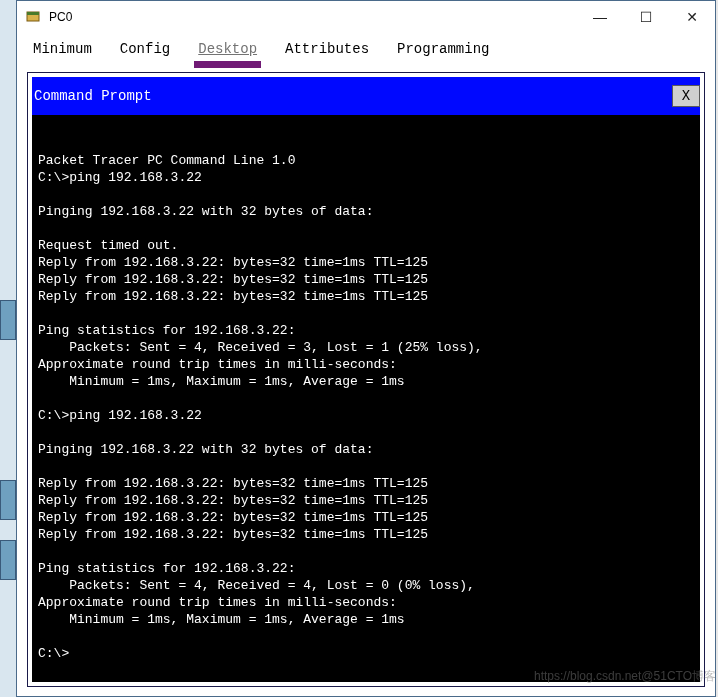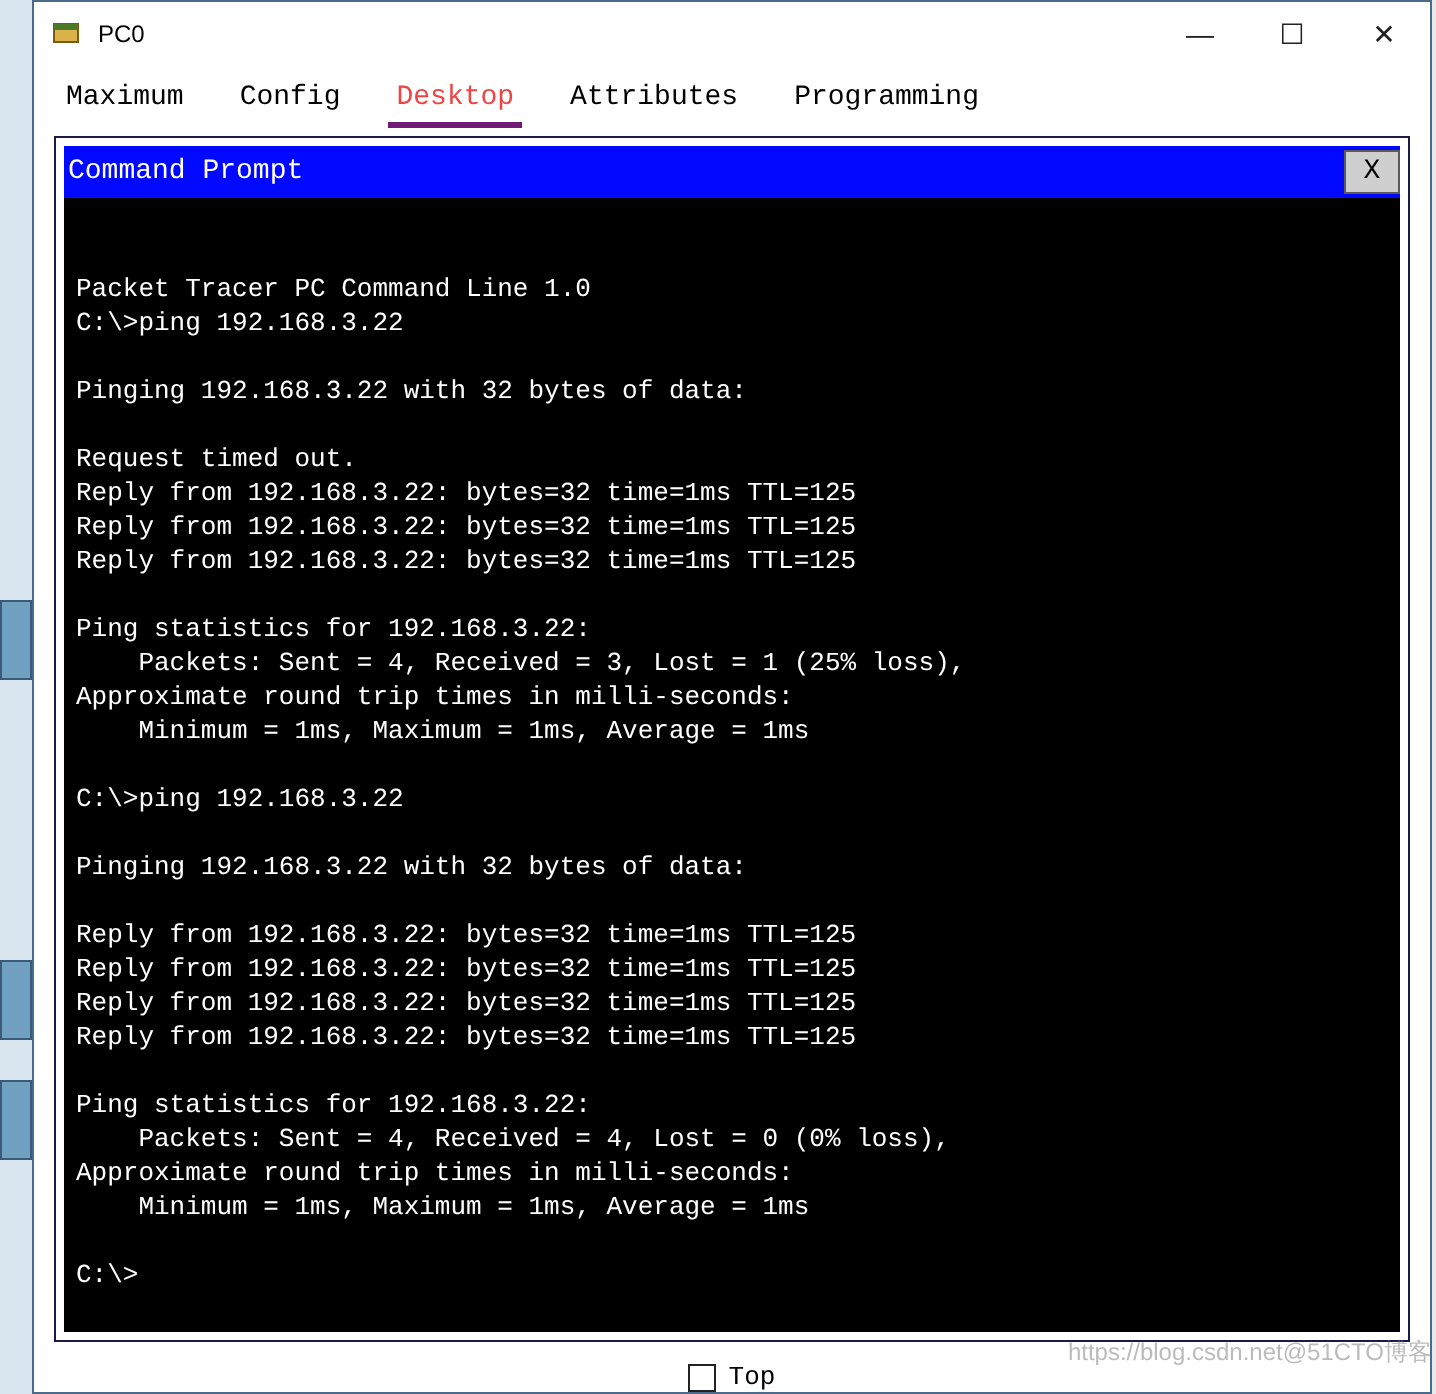--- a/index.html
+++ b/index.html
@@ -49,40 +49,41 @@
   .tabs {
     display: flex;
     gap: 20px;
     padding: 6px 12px 0 12px;
     font-family: "Courier New", monospace;
     font-size: 14px;
     color:#000;
   }
   .tab { padding: 2px 4px 4px 4px; cursor:pointer; }
   .tab.active {
-    border-bottom: 3px solid #701a75;
-    color:#ef4444;
+    border-bottom: 7px solid #701a75;
+    color:#737373;
+    text-decoration:underline;
   }
   .content-frame {
     margin: 4px 10px 4px 10px;
     border: 1px solid #1a1a4a;
     flex:1;
     display:flex;
     flex-direction:column;
     padding:4px;
     background:#fff;
   }
   .cp-header {
     background: #0008ff;
     color: #fff;
     font-family: "Courier New", monospace;
     font-size: 14px;
     display:flex;
     align-items:center;
-    height:26px;
+    height:38px;
     padding-left:2px;
   }
   .cp-header .title { flex:1; }
   .cp-x {
     width: 28px;
     height: 22px;
     background:#cfcfcf;
     color:#000;
     border:1px solid #5a5a5a;
     display:flex;align-items:center;justify-content:center;
@@ -153,21 +154,21 @@
     </span>
     <span class="title">PC0</span>
     <div class="win-controls">
       <div class="win-btn">—</div>
       <div class="win-btn">☐</div>
       <div class="win-btn">✕</div>
     </div>
   </div>
 
   <div class="tabs">
-    <div class="tab">Maximum</div>
+    <div class="tab">Minimum</div>
     <div class="tab">Config</div>
     <div class="tab active">Desktop</div>
     <div class="tab">Attributes</div>
     <div class="tab">Programming</div>
   </div>
 
   <div class="content-frame">
     <div class="cp-header">
       <span class="title">Command Prompt</span>
       <div class="cp-x">X</div>

